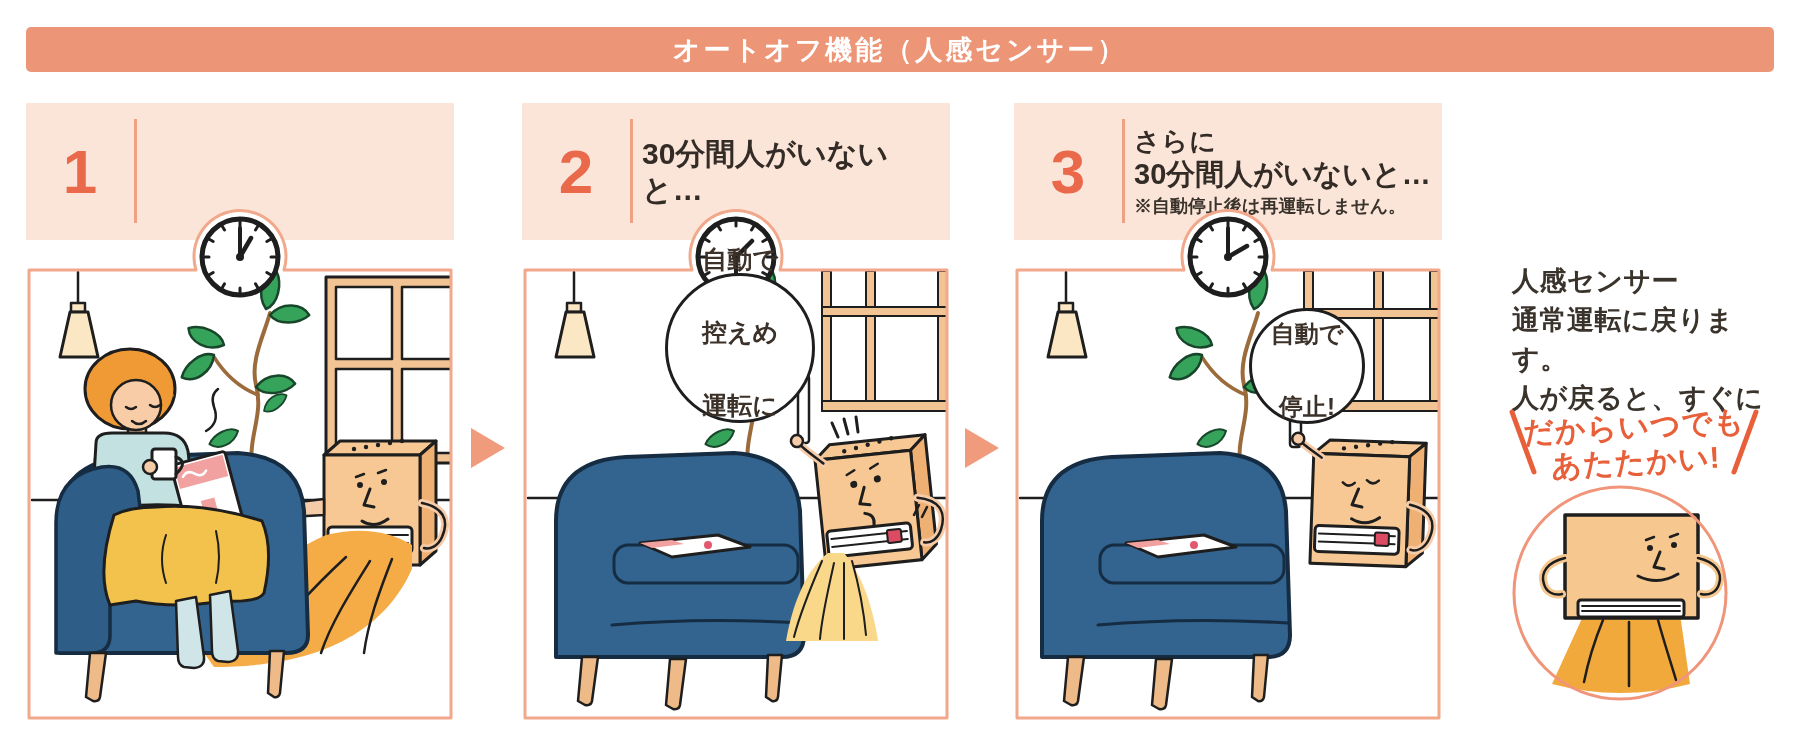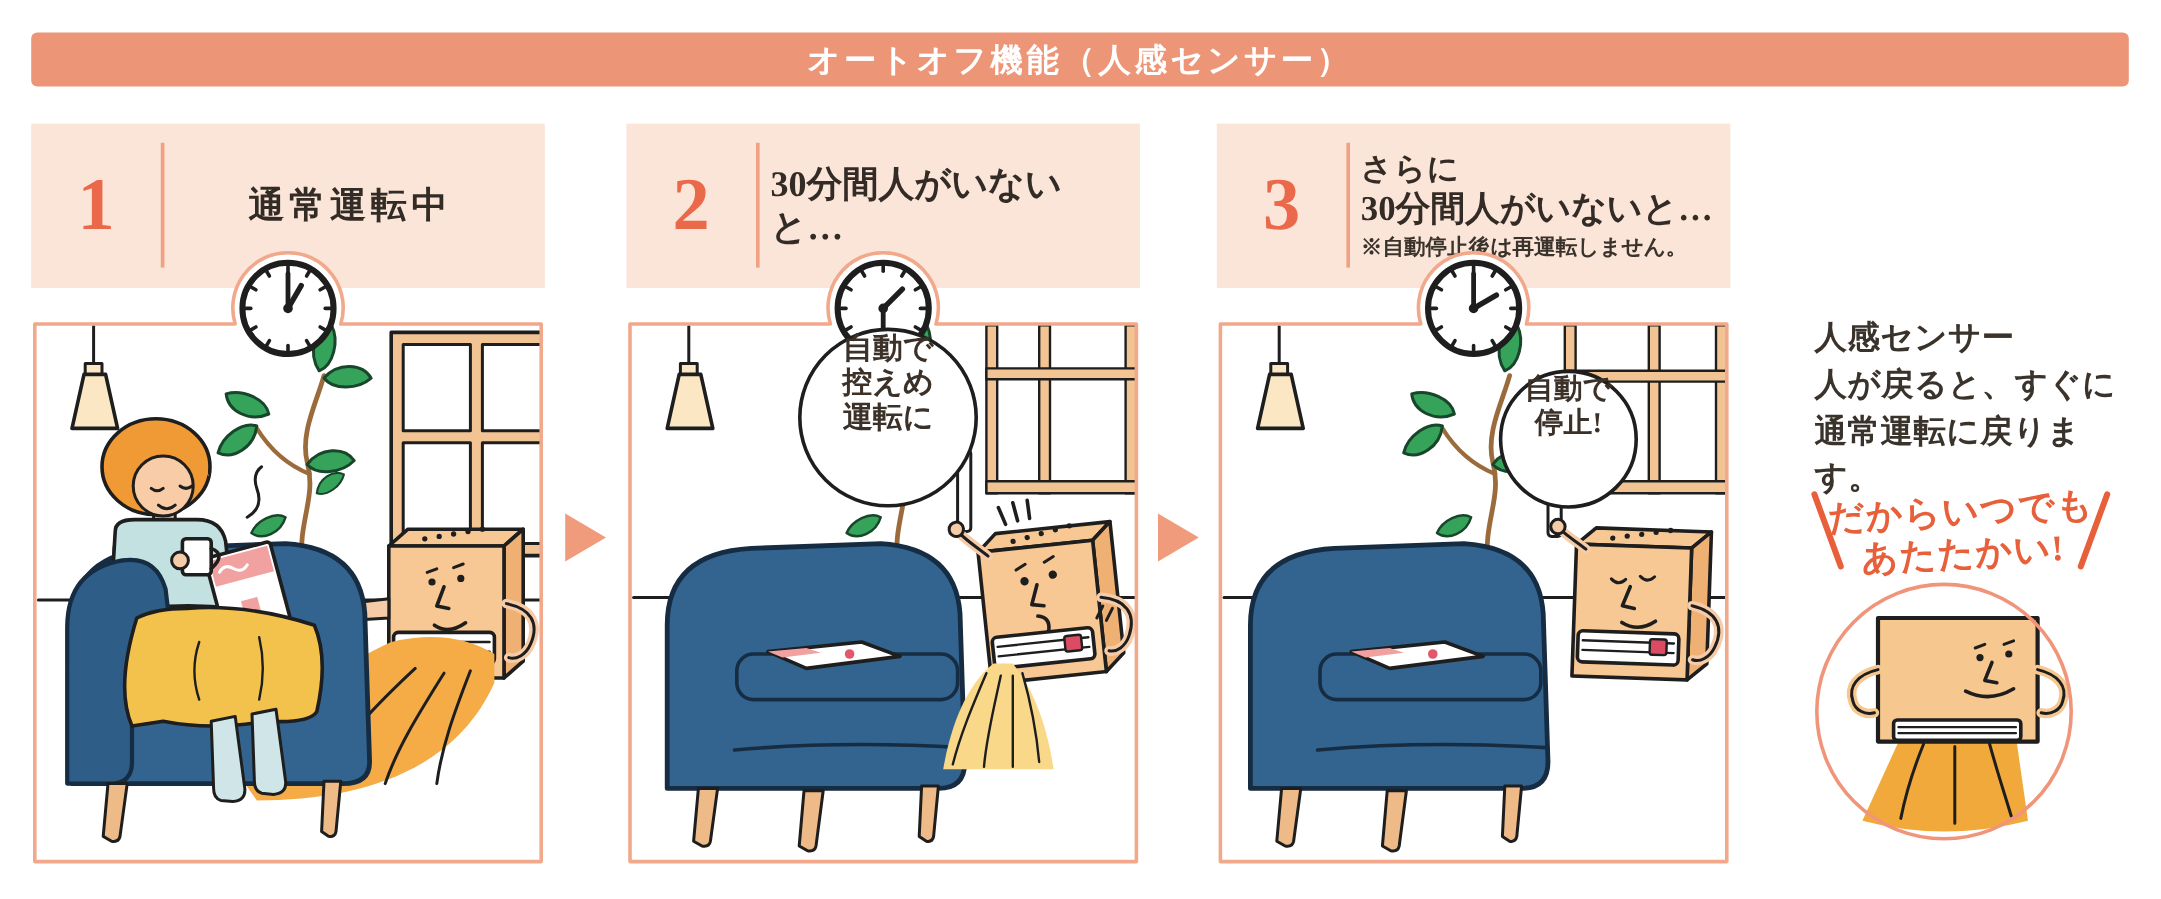--- a/index.html
+++ b/index.html
@@ -1,18 +1,18 @@
 <!DOCTYPE html>
 <html style="--title-bar-bg: #EC9577; --title-text: #FFFFFF; --step-header-bg: #FBE4D8; --step-number: #E9694A; --step-divider: #F0A183; --panel-border: #F2A88B; --arrow: #F09B7B; --text-dark: #332C26; --catchphrase-orange: #E8603A; --bubble-border: #1E1E1E; --warm-air: #F5AC47; --weak-air: #F9D88A; --heater-body: #F7C893; --heater-side: #EFB173; --chair-blue: #33648F; --wood-leg: #EDBA88; --plant-green: #36A35B; --pot-blue: #C9D9E4; --hair-orange: #F09A35; --skin: #F6CBA7; --sweater-blue: #C3E1E0; --blanket-yellow: #F3C24C; --sock-blue: #CFE5E7; --lamp-cream: #FBE7C3; --window-frame: #F2C493; --magazine-pink: #F2A1A1; --button-red: #DD4B63;"><head>
 <meta charset="utf-8">
 <style>
   html,body{margin:0;padding:0;background:#fff;}
   .page{
     position:relative;width:1801px;height:749px;background:#fff;overflow:hidden;
-    font-family:Liberation Serif, serif;color:var(--text-dark,#332C26);
+    font-family:Liberation Sans, sans-serif;color:var(--text-dark,#332C26);
   }
   .title-bar{
     position:absolute;left:26px;top:27px;width:1748px;height:45px;border-radius:5px;
     background:var(--title-bar-bg,#EC9577);display:flex;align-items:center;justify-content:center;
   }
   .title-bar span{color:var(--title-text,#fff);font-size:27px;font-weight:800;letter-spacing:3px;}
   .step-header{
     position:absolute;top:103px;width:428px;height:137px;background:var(--step-header-bg,#FBE4D8);
   }
   .step-num{
@@ -32,22 +32,22 @@
   .label-l2{font-size:29px;letter-spacing:0px;}
   .step-note{font-size:18px;font-weight:600;letter-spacing:0;margin-top:5px;color:#3A332C;}
   .step-label span:empty{display:none;}
   .scene{position:absolute;top:205px;width:428px;height:517px;}
   .arrow{
     position:absolute;top:428px;width:0;height:0;
     border-left:34px solid var(--arrow,#F09B7B);border-top:20px solid transparent;border-bottom:20px solid transparent;
   }
   .bubble{
     position:absolute;background:#fff;border:3.5px solid var(--bubble-border,#1E1E1E);border-radius:50%;
-    display:flex;flex-direction:column;align-items:center;justify-content:flex-start;text-align:center;
-    font-weight:800;color:#3B3128;z-index:5;
+    display:flex;flex-direction:column;align-items:center;justify-content:flex-end;text-align:center;
+    font-weight:800;color:#3B3128;z-index:5;gap:44px;
   }
   .bubble-2{left:665px;top:273px;width:144px;height:144px;font-size:25px;line-height:1.16;}
   .bubble-3{left:1249px;top:308px;width:110px;height:110px;font-size:24px;line-height:1.18;}
   .aside-desc{
     position:absolute;left:1512px;top:262px;width:276px;font-size:27px;font-weight:700;
     color:#3A332C;line-height:39px;letter-spacing:0.5px;
   }
   .catchphrase{
     position:absolute;left:1506px;top:410px;width:258px;text-align:center;transform:rotate(-3deg);
     color:var(--catchphrase-orange,#E8603A);font-size:30px;font-weight:800;line-height:1.15;letter-spacing:1px;
@@ -63,23 +63,20 @@
 
 <div class="page">
 
   <header class="title-bar">
     <span>オートオフ機能（人感センサー）</span>
   </header>
 
   <div class="step-header" style="left:26px">
     <div class="step-num">1</div>
     <div class="step-divider"></div>
-    <div class="step-label center">
-      <span class="label-l1">通常運転中</span>
-    </div>
   </div>
 
   <div class="step-header" style="left:522px">
     <div class="step-num">2</div>
     <div class="step-divider"></div>
     <div class="step-label">
       <span class="label-l1" style="letter-spacing:0">30分間人がいないと…</span>
     </div>
   </div>
 
@@ -433,22 +430,22 @@
     <span>控えめ</span>
     <span>運転に</span>
   </div>
   <div class="bubble bubble-3">
     <span>自動で</span>
     <span>停止!</span>
   </div>
 
   <div class="aside-desc">
     <div>人感センサー</div>
+    <div>通常運転に戻ります。</div>
     <div>人が戻ると、すぐに</div>
-    <div>通常運転に戻ります。</div>
   </div>
 
   <svg class="slash slash-left" viewBox="0 0 34 74">
     <line x1="6" y1="6" x2="28" y2="66" stroke="#E8603A" stroke-width="5"></line>
   </svg>
   <svg class="slash slash-right" viewBox="0 0 34 74">
     <line x1="28" y1="6" x2="6" y2="66" stroke="#E8603A" stroke-width="5"></line>
   </svg>
 
   <div class="catchphrase">

